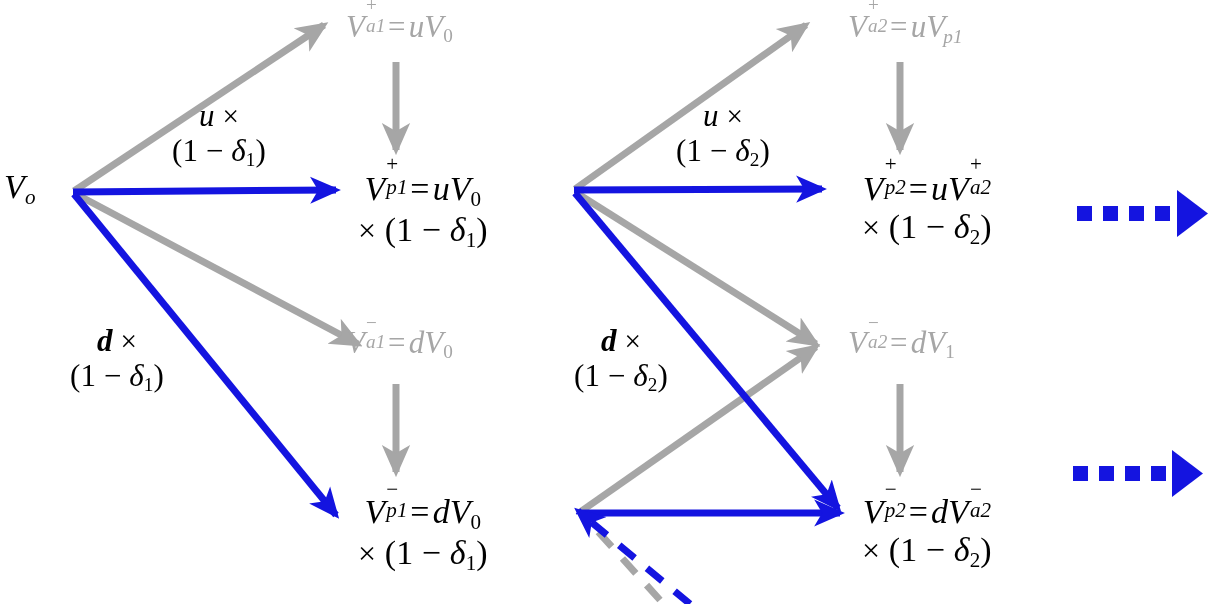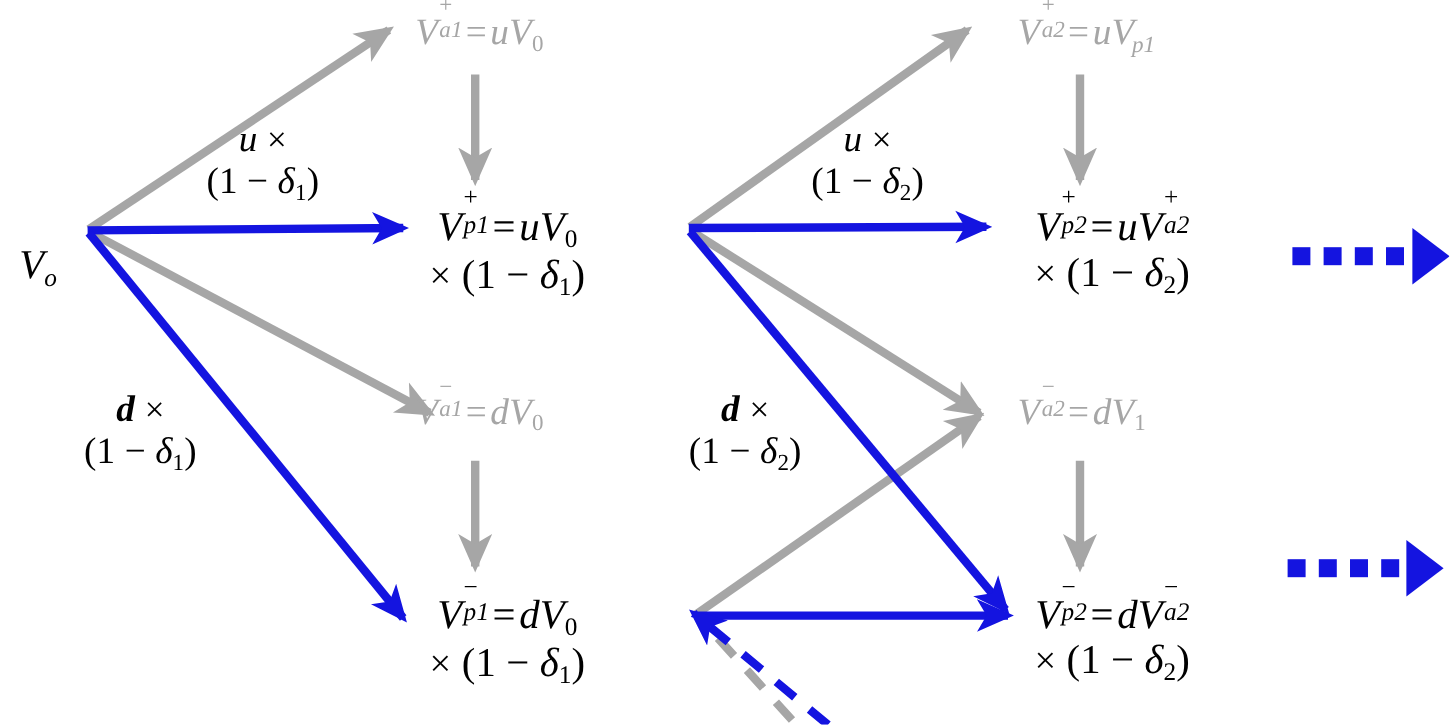--- a/index.html
+++ b/index.html
@@ -151,21 +151,21 @@
     <g>
       <rect x="1073" y="466" width="15" height="15" fill="#1414e0"></rect>
       <rect x="1099" y="466" width="15" height="15" fill="#1414e0"></rect>
       <rect x="1125" y="466" width="15" height="15" fill="#1414e0"></rect>
       <rect x="1151" y="466" width="15" height="15" fill="#1414e0"></rect>
       <rect x="1177" y="466" width="15" height="15" fill="#1414e0"></rect>
       <path d="M 1172 450 L 1203 473.5 L 1172 497 Z" fill="#1414e0"></path>
     </g>
   </svg>
 
-  <div class="lbl origin-label math" style="left:16px; top:168px;margin-top:35px;">
+  <div class="lbl origin-label math" style="left:4px; top:168px;">
     <span>V</span><sub class="idx" style="margin-left:0px;">o</sub>
   </div>
 
   <div class="lbl ghost-label math" style="left:346px; top:6px;">
     <span>V</span><span class="stack"><span class="s-top">+</span><span class="s-bot">a1</span></span><span style="display:inline-block;width:20px"></span><span class="op">=</span><span>u</span><span>V</span><sub class="num">0</sub>
   </div>
 
   <div class="lbl ghost-label math" style="left:346px; top:322px;">
     <span>V</span><span class="stack"><span class="s-top" style="top:-0.50em;">−</span><span class="s-bot">a1</span></span><span style="display:inline-block;width:20px"></span><span class="op">=</span><span>d</span><span>V</span><sub class="num">0</sub>
   </div>

